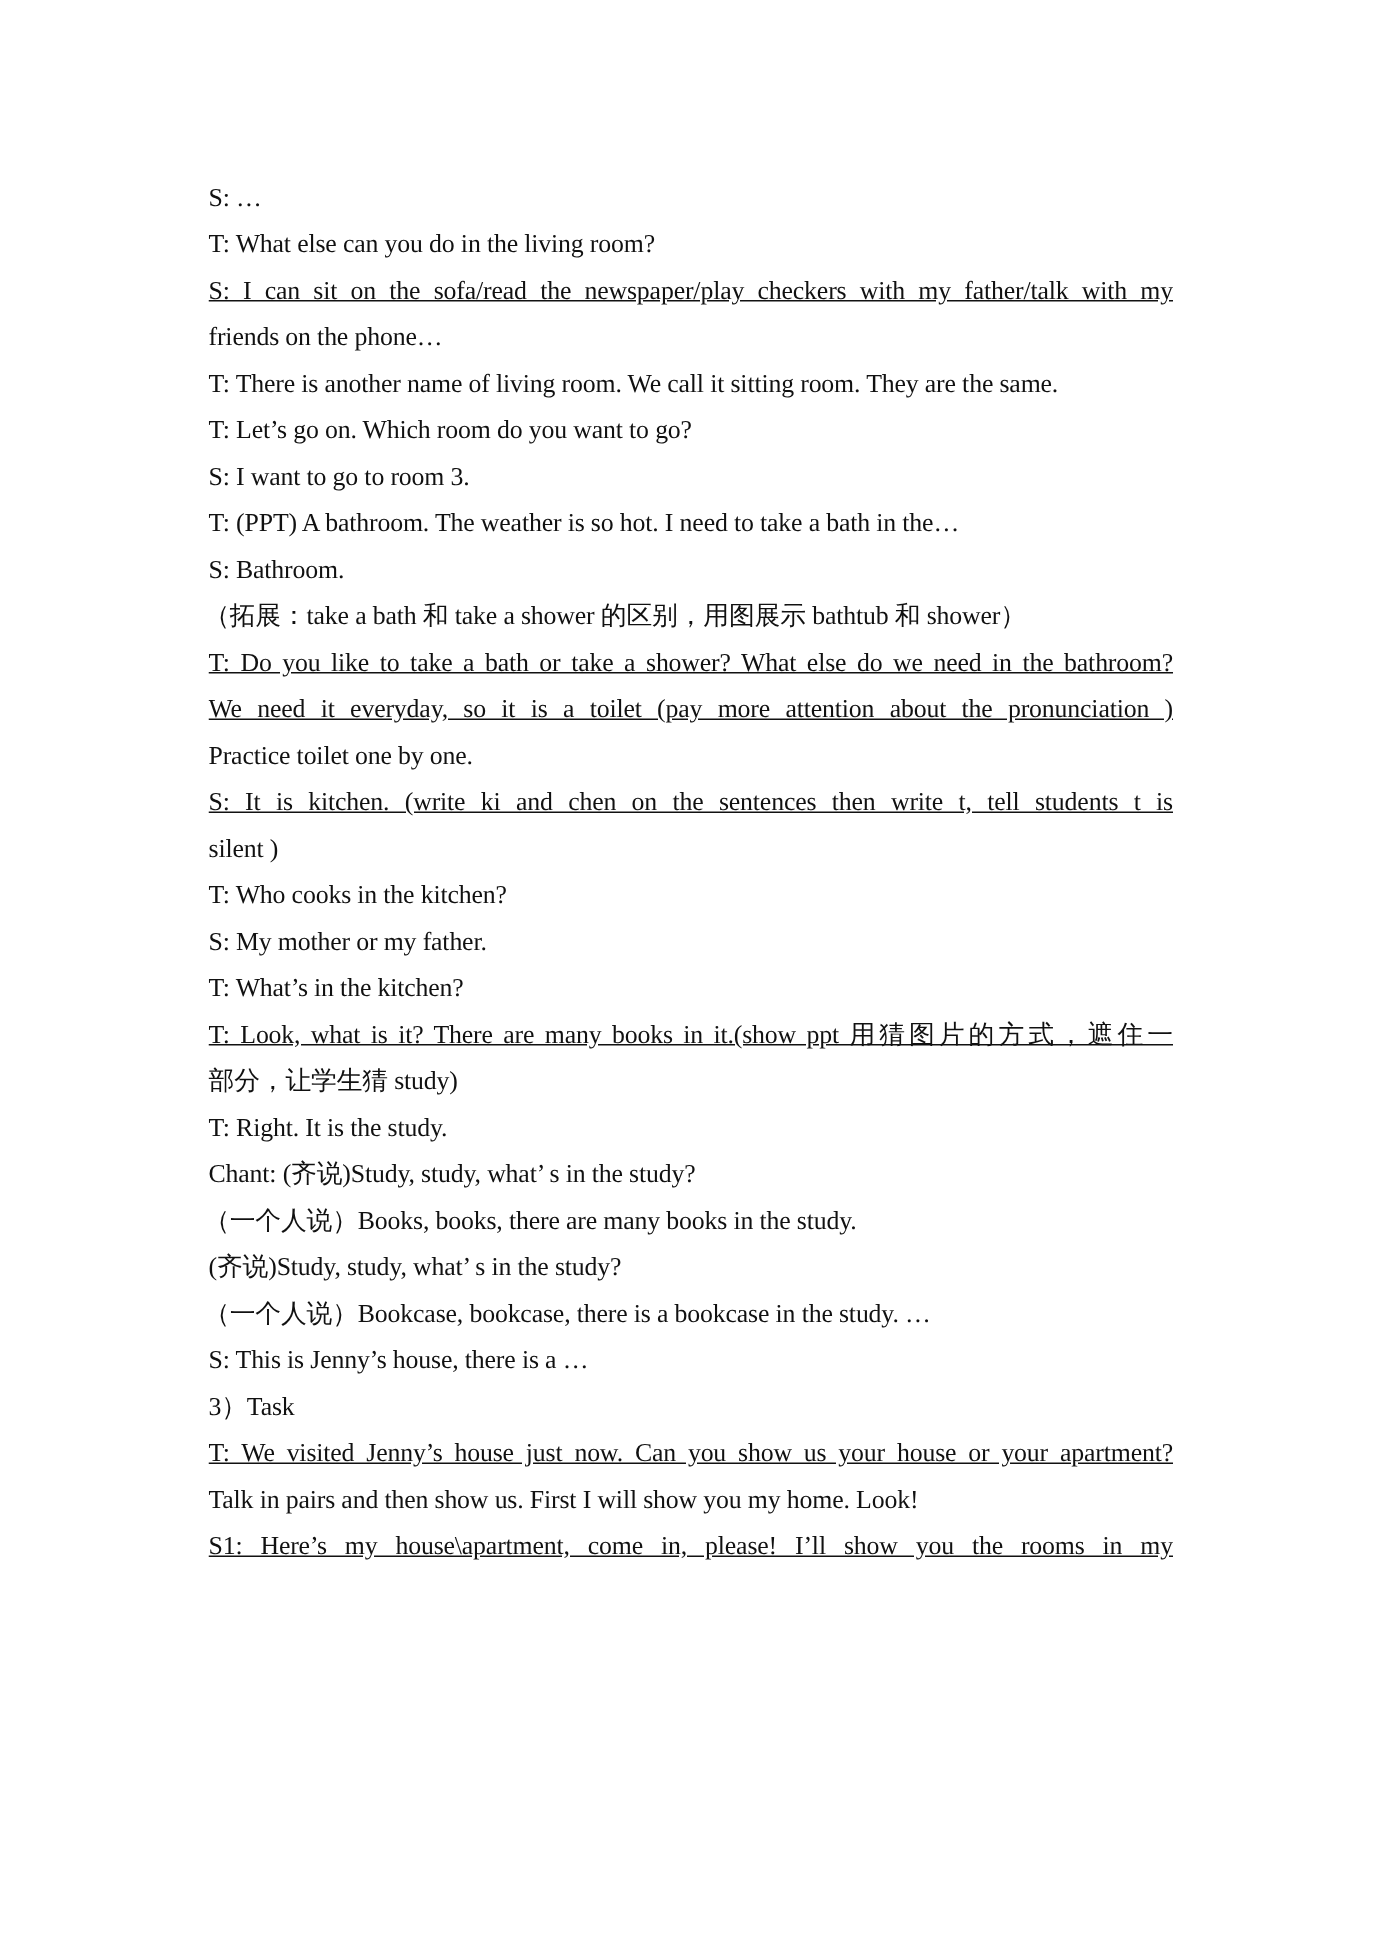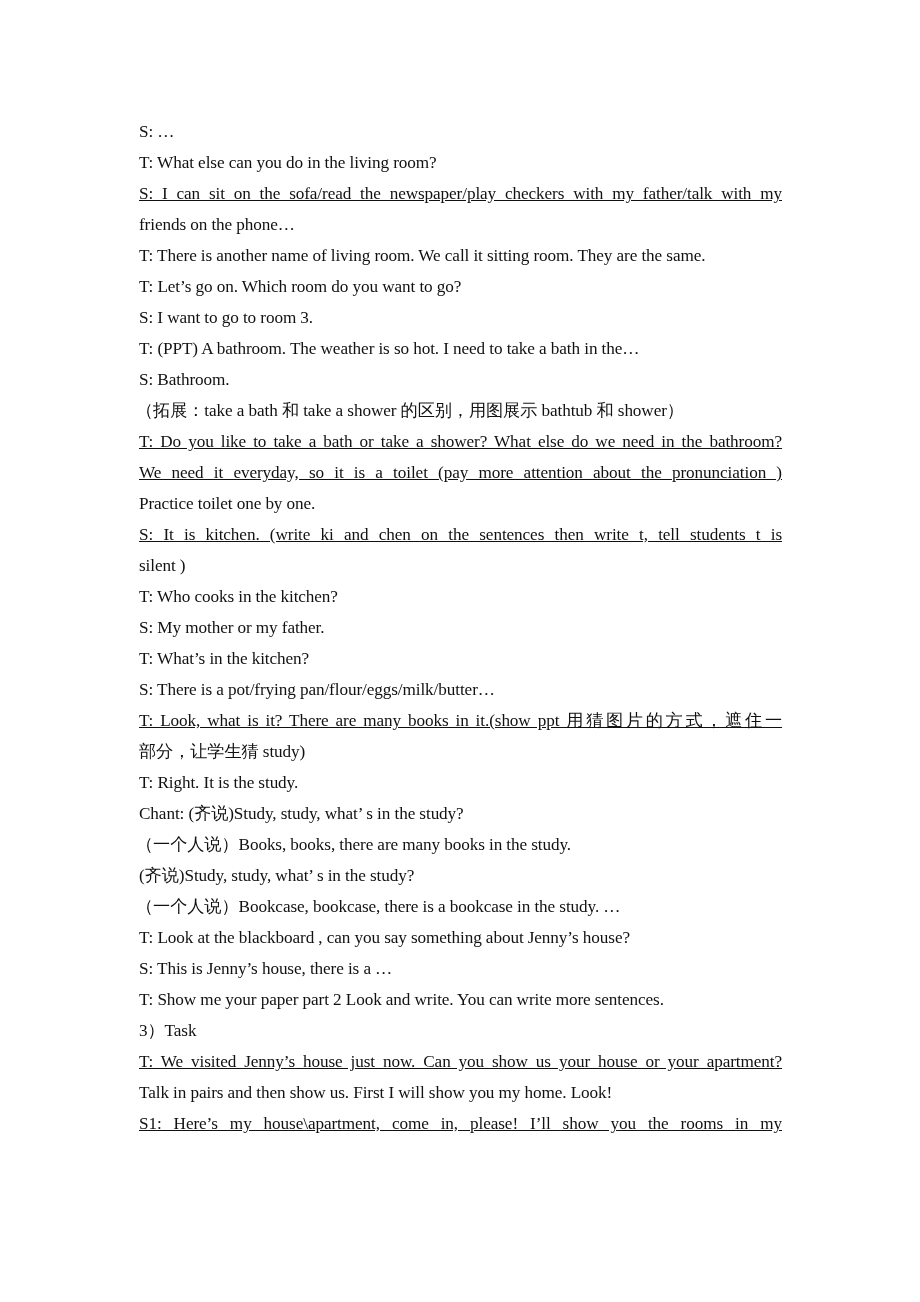--- a/index.html
+++ b/index.html
@@ -54,28 +54,25 @@
   <div class="line">S: Bathroom.</div>
   <div class="line indent-cn">（拓展：take a bath  和 take a shower  的区别，用图展示 bathtub  和 shower）</div>
   <div class="line justify">T: Do you like to take a bath or take a shower? What else do we need in the bathroom?</div>
   <div class="line justify">We need it everyday, so it is a toilet (pay more attention about the pronunciation )</div>
   <div class="line">Practice toilet one by one.</div>
   <div class="line justify">S: It is kitchen. (write ki and chen on the sentences then write t, tell students t is</div>
   <div class="line">silent )</div>
   <div class="line">T: Who cooks in the kitchen?</div>
   <div class="line">S: My mother or my father.</div>
   <div class="line">T: What’s in the kitchen?</div>
-  <div class="line">S: There is a pot/frying pan/flour/eggs/milk/butter…</div>
   <div class="line justify">T: Look, what is it? There are many books in it.(show ppt 用猜图片的方式，遮住一</div>
   <div class="line">部分，让学生猜 study)</div>
   <div class="line">T: Right. It is the study.</div>
   <div class="line">Chant: (齐说)Study, study, what’ s in the study?</div>
   <div class="line indent-cn">（一个人说）Books, books, there are many books in the study.</div>
   <div class="line">(齐说)Study, study, what’ s in the study?</div>
   <div class="line indent-cn">（一个人说）Bookcase, bookcase, there is a bookcase in the study. …</div>
-  <div class="line">T: Look at the blackboard , can you say something about Jenny’s house?</div>
   <div class="line">S: This is Jenny’s house, there is a …</div>
-  <div class="line">T: Show me your paper part 2 Look and write. You can write more sentences.</div>
   <div class="line">3）Task</div>
   <div class="line justify">T: We visited Jenny’s house just now. Can you show us your house or your apartment?</div>
   <div class="line">Talk in pairs and then show us. First I will show you my home. Look!</div>
   <div class="line justify">S1: Here’s my house\apartment, come in, please! I’ll show you the rooms in my</div>
 </div>
 
 </body></html>

